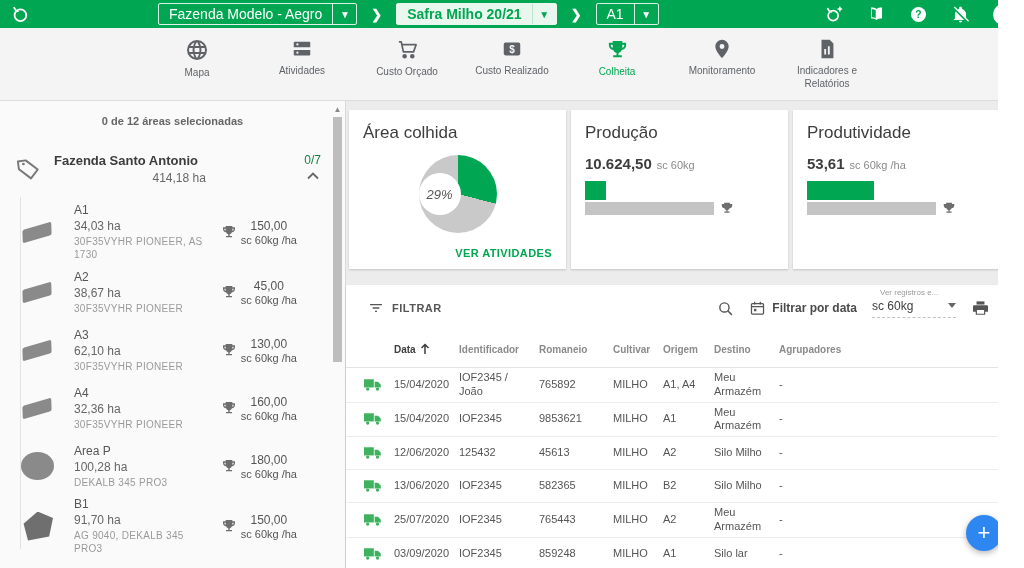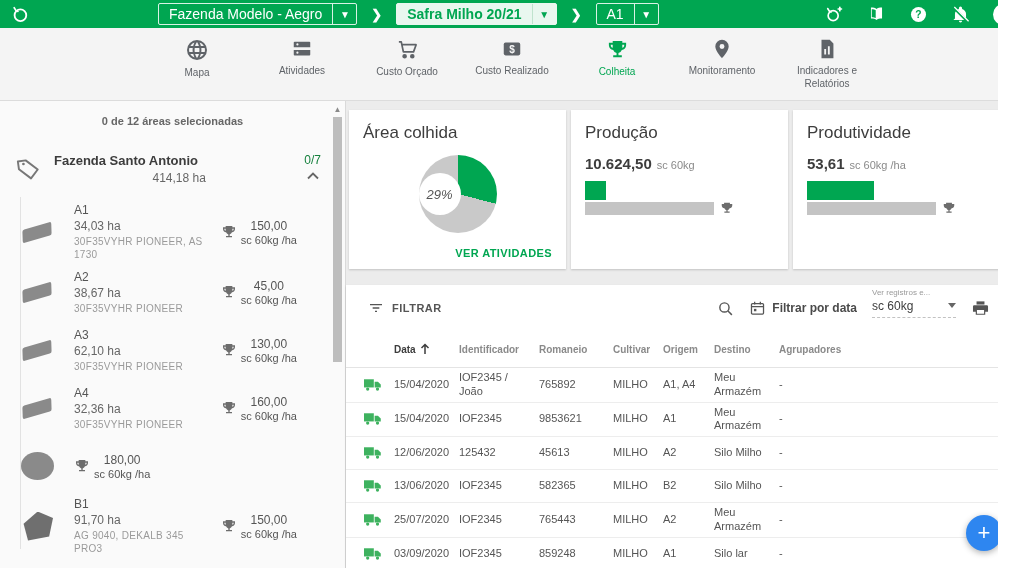--- a/index.html
+++ b/index.html
@@ -82,21 +82,21 @@
 
   
   .table-card { position:absolute; left:0; top:184px; right:12px; bottom:0; background:#fff; box-shadow:0 1px 2px rgba(0,0,0,.15); overflow:hidden; }
   .filter-row { height:46px; display:flex; align-items:center; padding:0 22px; }
   .filter-left { display:flex; align-items:center; gap:8px; color:#555; cursor:pointer; }
   .filter-label { font-size:11px; font-weight:bold; letter-spacing:.5px; }
   .filter-spacer { flex:1; }
   .filter-right { display:flex; align-items:center; gap:15px; }
   .date-filter { display:flex; align-items:center; gap:6px; font-size:12px; font-weight:bold; color:#4a4a4a; cursor:pointer; }
   .unit-select { position:relative; width:84px; cursor:pointer; }
-  .unit-select-label { font-size:8px; color:#9a9a9a; position:absolute; top:-11px; left:0; white-space:nowrap; }
+  .unit-select-label { font-size:8px; color:#9a9a9a; position:absolute; top:-11px; left:8px; white-space:nowrap; }
   .unit-select-value { display:flex; align-items:center; justify-content:space-between; font-size:12px; color:#3d3d3d; border-bottom:1px dashed #c2c2c2; padding-bottom:4px; }
   .caret-down { width:0; height:0; border-left:4px solid transparent; border-right:4px solid transparent; border-top:5px solid #666; }
 
   .grid-row { display:grid; grid-template-columns:30px 65px 80px 74px 50px 51px 65px 150px 1fr; padding-left:18px; align-items:center; }
   .thead { height:37px; border-bottom:1px solid #e4e4e4; }
   .th { font-size:10px; font-weight:bold; color:#8a8a8a; }
   .th.sorted { color:#3d3d3d; display:flex; align-items:center; gap:4px; }
   .trow { min-height:33px; border-bottom:1px solid #ededed; }
   .td { font-size:11px; color:#555; line-height:1.25; padding:3px 6px 3px 0; }
   .td.qty { text-align:right; padding-right:0; margin-right:-4px; overflow:hidden; }
@@ -317,20 +317,25 @@
               <div class="goal-value">160,00</div>
               <div class="goal-unit">sc 60kg /ha</div>
             </div>
           </div>
         </div>
 
         <div class="area-item">
           <div class="shape-cell">
               <div class="shape shape-circle"></div>
             </div>
+          <div class="area-info">
+            <div class="area-name">Area P</div>
+            <div class="area-size">100,28 ha</div>
+            <div class="area-cultivar">DEKALB 345 PRO3</div>
+          </div>
           <div class="goal">
             <svg width="16" height="16" viewBox="0 0 24 24" fill="#6d6d6d">
                 <path d="M7 3h10v2h4v2.5c0 2.6-2 4.7-4.5 5A5.5 5.5 0 0113 15.7V18h3.5v2h-9v-2H11v-2.3a5.5 5.5 0 01-3.5-3.2C5 12.2 3 10.1 3 7.5V5h4V3zm-2 4v.5c0 1.3.8 2.4 2 2.8V7H5zm14 0h-2v3.3c1.2-.4 2-1.5 2-2.8V7z"></path>
               </svg>
             <div class="goal-text">
               <div class="goal-value">180,00</div>
               <div class="goal-unit">sc 60kg /ha</div>
             </div>
           </div>
         </div>

